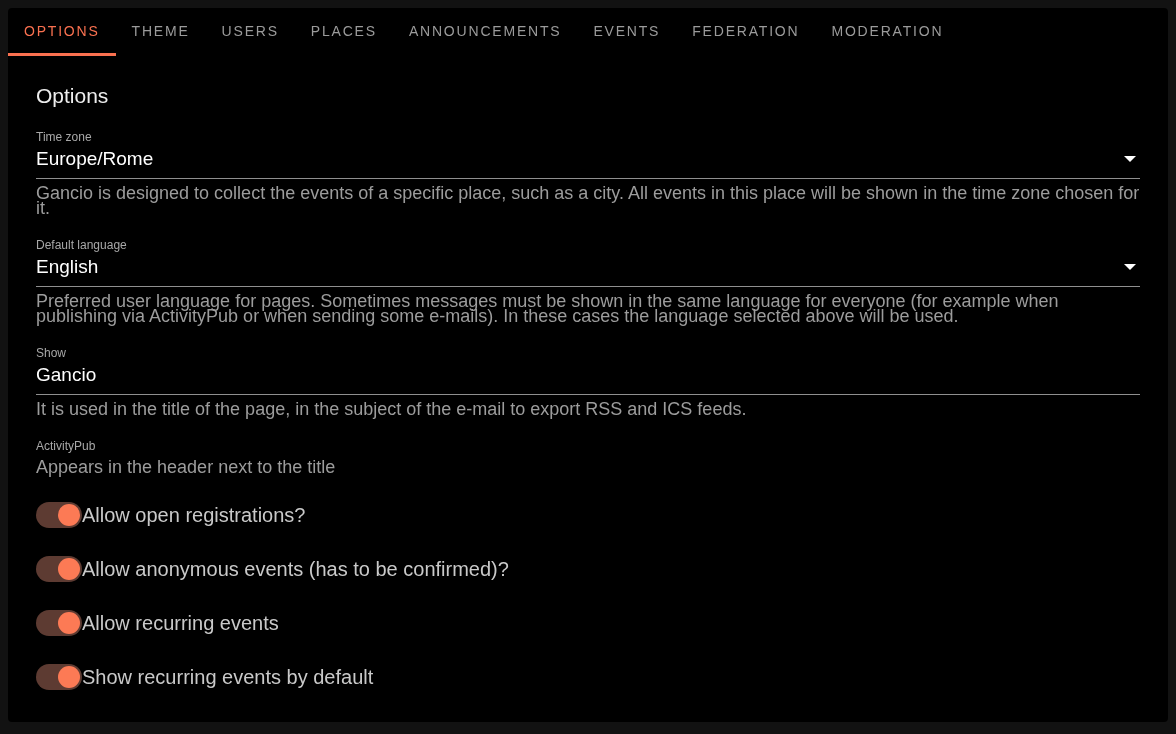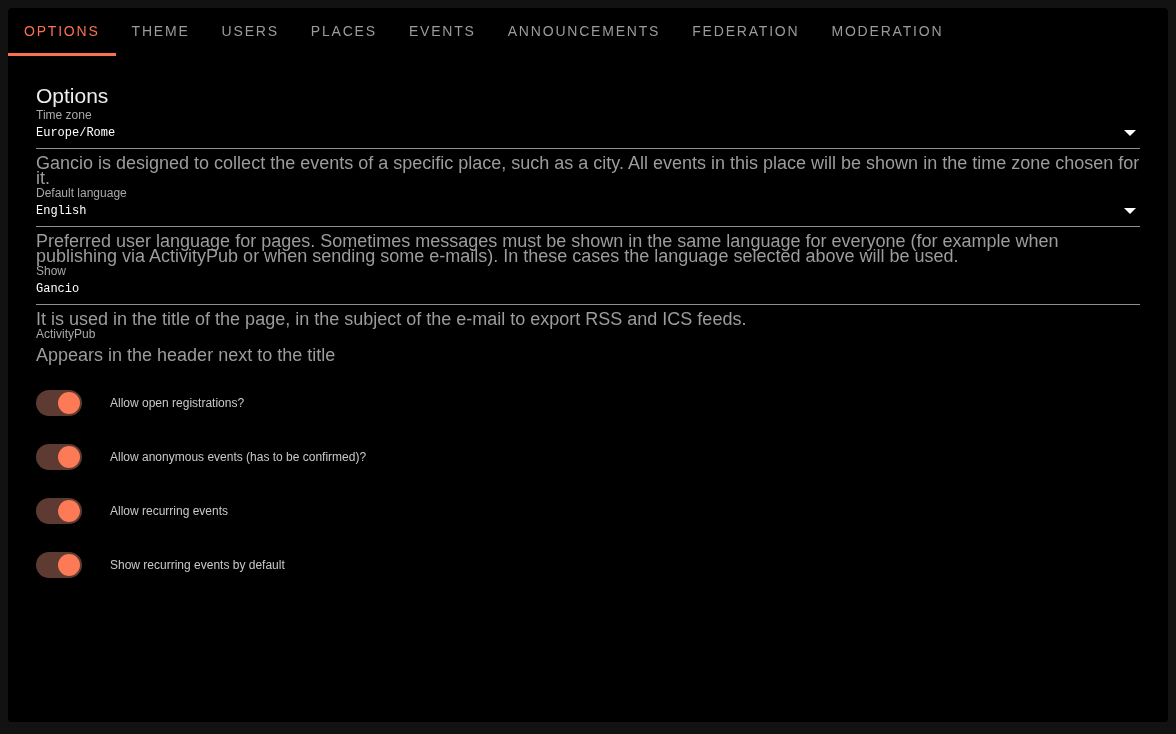--- a/index.html
+++ b/index.html
@@ -38,40 +38,40 @@
     border-bottom-color: #fa7150;
   }
   
   .content { padding: 0 28px; }
   .page-title {
     margin-top: 28px;
     font-size: 21px;
     font-weight: 500;
     color: #ededed;
   }
-  .field { }
+  .field { margin-top: 22px; }
   .field .flabel {
     font-size: 12px;
     line-height: 14px;
     color: #a8a8a8;
   }
   .field .control {
     display: flex;
     align-items: center;
     border-bottom: 1px solid #8f8f8f;
     padding: 4px 0 8px 0;
   }
   .field .control .value,
   .field .control input {
     flex: 1;
     background: transparent;
     border: none;
     outline: none;
-    font-family: Liberation Mono, monospace;
-    font-size: 12px;
+    font-family: Liberation Sans, sans-serif;
+    font-size: 19px;
     color: #ffffff;
   }
   .arrow-down {
     width: 0; height: 0;
     border-left: 6px solid transparent;
     border-right: 6px solid transparent;
     border-top: 6px solid #ffffff;
     margin-right: 4px;
   }
   .hint {
@@ -99,37 +99,37 @@
   }
   .switch .knob {
     position: absolute;
     top: 2px; left: 2px;
     width: 22px; height: 22px;
     border-radius: 50%;
     background: #fc7a55;
   }
   .switch.on .knob { left: auto; right: 2px; }
   .toggle-label {
-    margin-left: 28px;
-    font-size: 12px;
+    margin-left: 0;
+    font-size: 20px;
     color: #c9c9c9;
   }
 </style>
 </head>
 <body>
 
 <div class="card">
 
   <div class="tabs">
     <div class="tab active">OPTIONS</div>
     <div class="tab">THEME</div>
     <div class="tab">USERS</div>
     <div class="tab">PLACES</div>
+    <div class="tab">ANNOUNCEMENTS</div>
     <div class="tab">EVENTS</div>
-    <div class="tab">ANNOUNCEMENTS</div>
     <div class="tab">FEDERATION</div>
     <div class="tab">MODERATION</div>
   </div>
 
   <div class="content">
 
     <div class="page-title">Options</div>
 
     <div class="field">
       <div class="flabel">Time zone</div>

